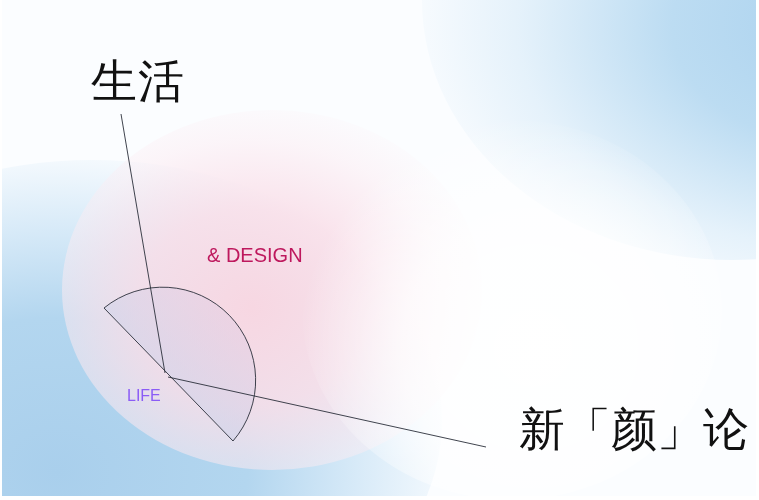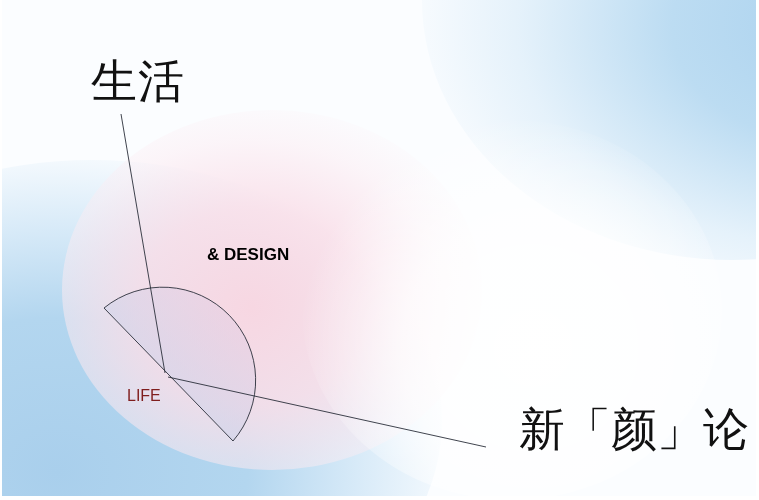--- a/index.html
+++ b/index.html
@@ -54,33 +54,32 @@
       font-family: "DejaVu Sans", sans-serif;
       font-size: 46px;
       line-height: 60px;
       color: #111111;
       white-space: nowrap;
     }
     .label-design {
       position: absolute;
       left: 207px; top: 244px;
       font-family: "Liberation Sans", sans-serif;
-      font-size: 17px;
+      font-size: 20px;
       line-height: 22px;
-      color: #000000;
+      color: #be185d;
       white-space: nowrap;
-      font-weight: bold;
     }
     .label-life {
       position: absolute;
       left: 127px; top: 386px;
       font-family: "Liberation Sans", sans-serif;
       font-size: 16px;
       line-height: 20px;
-      color: #7f1d1d;
+      color: #8b5cf6;
       white-space: nowrap;
     }
   </style>
 </head>
 <body>
 
 <div class="canvas">
   <div class="bg">
     <div class="blob blob-tr"></div>
     <div class="blob blob-bl"></div>

